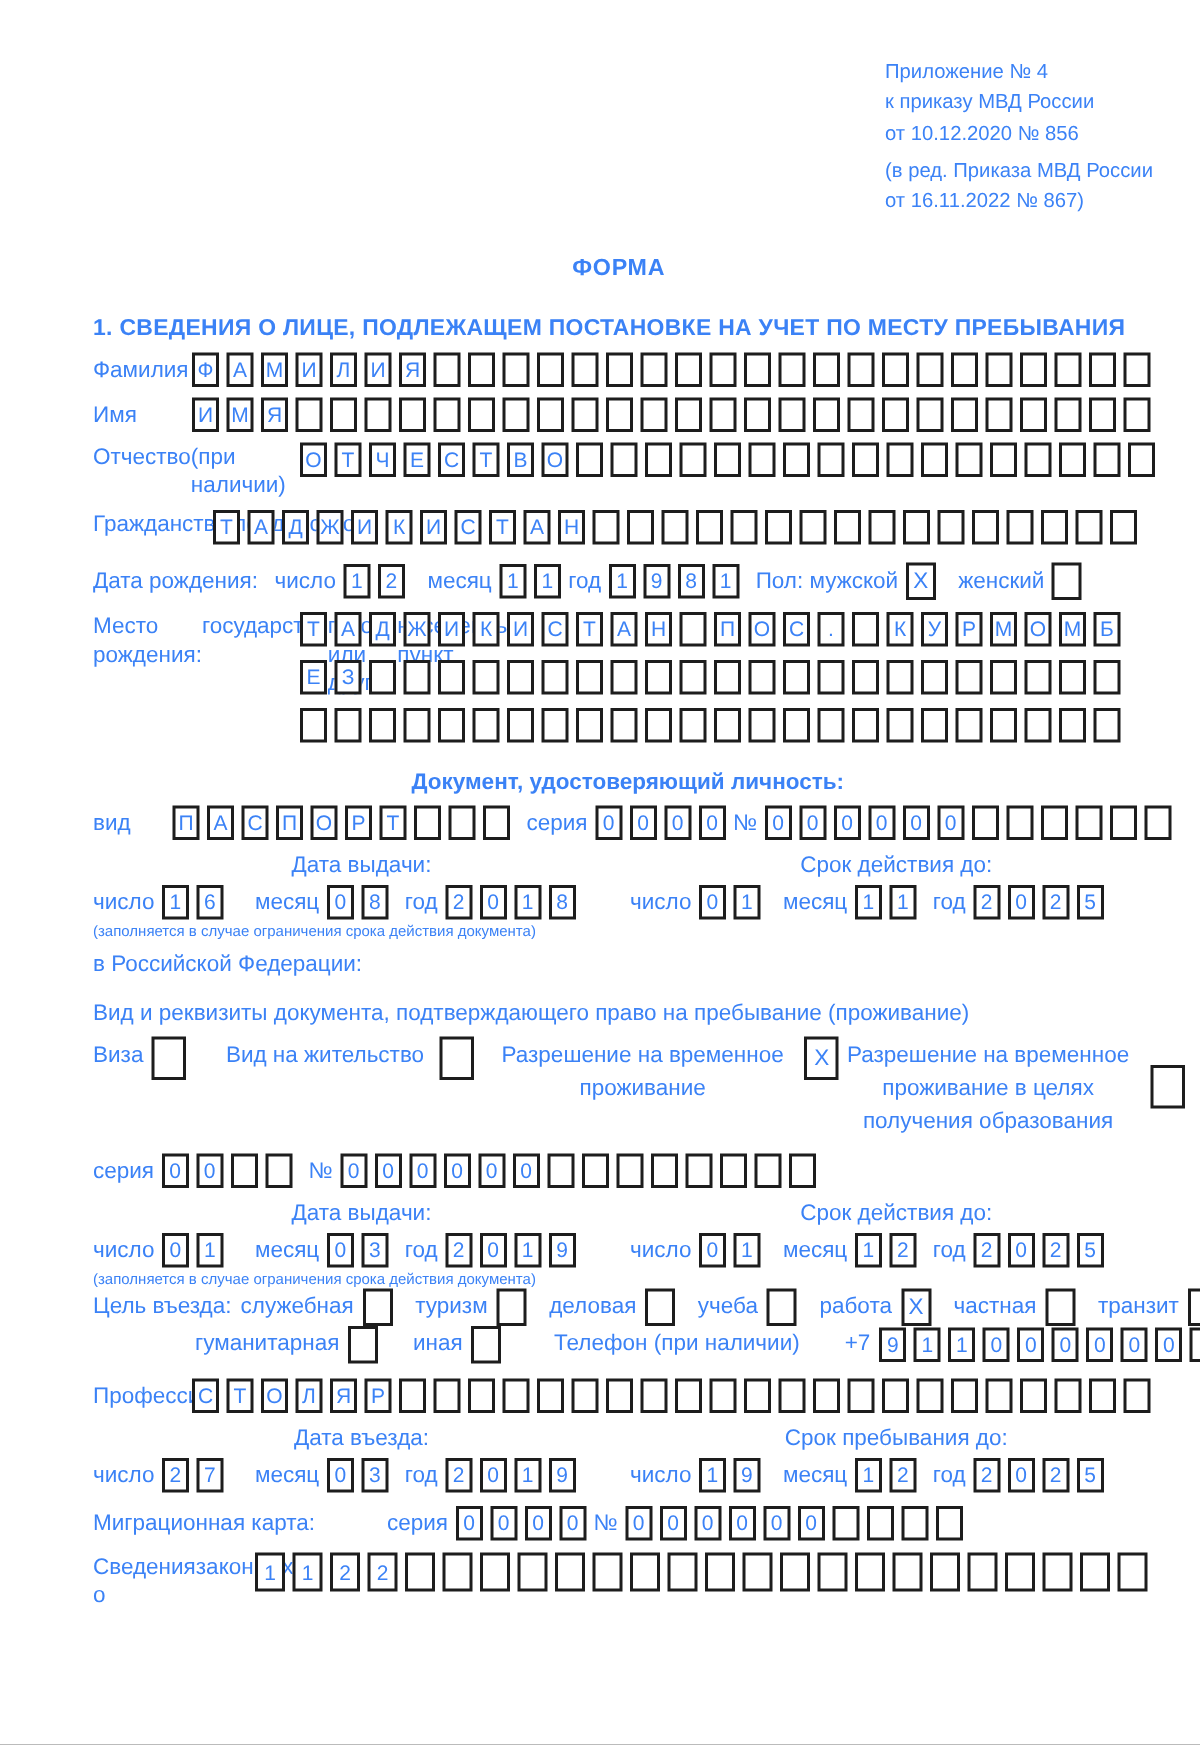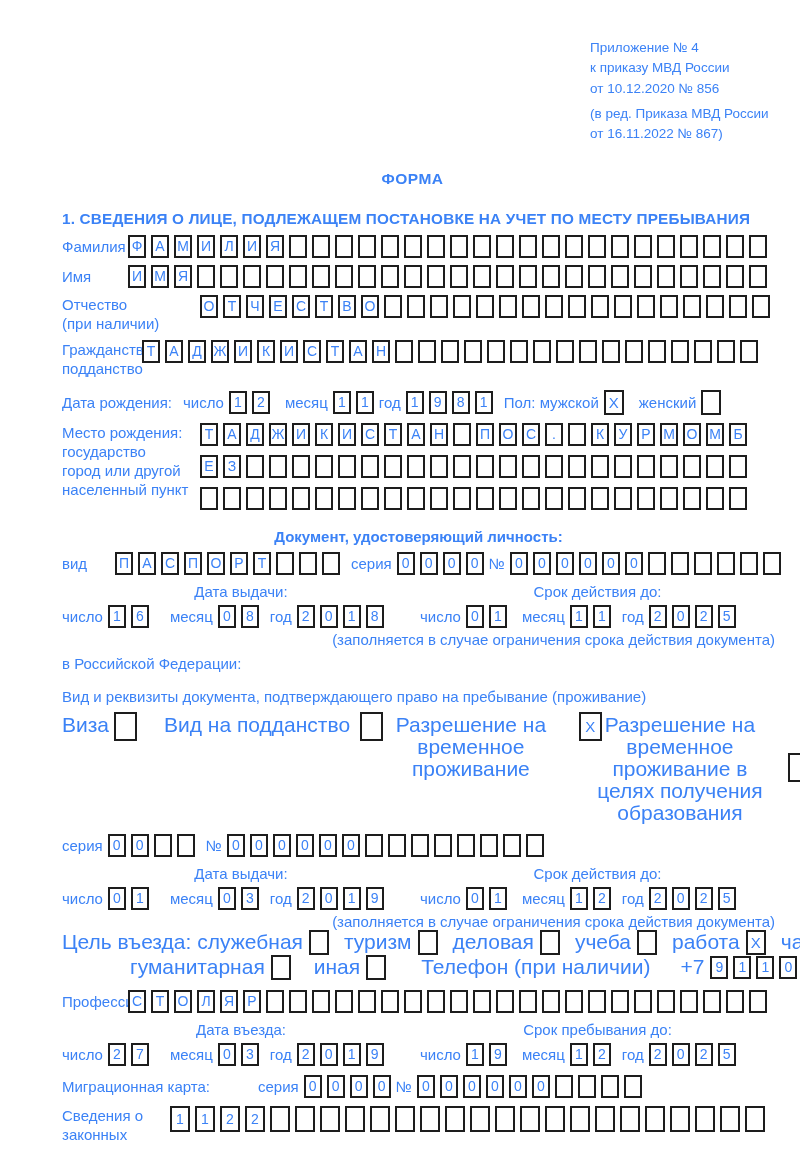--- a/index.html
+++ b/index.html
@@ -12,21 +12,21 @@
   }
   .appendix { margin-left:auto; width:185px; font-size:13.5px; line-height:1.5; }
   .appendix .grp2 { margin-top:5px; }
   .forma { text-align:center; font-weight:bold; font-size:15.5px; margin:26px 12px 0 0; letter-spacing:.5px; }
   .title { text-align:center; font-weight:bold; font-size:16px; line-height:1.5; margin-top:12px; }
   .blank-line { display:inline-block; width:70px; border-bottom:2.5px solid #3a3a3a; margin-left:10px; vertical-align:baseline; }
   .section-heading { font-weight:bold; font-size:15.3px; margin-top:22px; letter-spacing:.2px; }
 
   .frow { display:flex; align-items:flex-start; margin-top:7px; }
   .flabel { font-size:15px; line-height:23px; flex:none; }
-  .lblock { display:flex; flex-direction:column; flex:none; }
+  .lblock { display:flex; flex-direction:row; flex:none; }
   .lblock span { font-size:15px; line-height:19px; }
   .boxes { display:flex; flex-wrap:nowrap; align-items:flex-start; }
   .cb {
     flex:none; width:18px; height:23px; border:2px solid #1d1d1d; margin-right:5px;
     font-size:14px; line-height:19px; text-align:center; background:#fff;
   }
   .bx-md .cb { width:20px; height:25px; line-height:21px; font-size:15px; }
   .bx-lg .cb { width:23px; height:29px; line-height:25px; font-size:15px; }
   .bx-rep .cb { width:20px; height:26px; line-height:22px; }
 
@@ -40,27 +40,27 @@
   .mb-block { display:flex; margin-top:8px; }
   .mb-boxcol > .boxes { margin-bottom:9px; }
 
   .doc-heading { text-align:center; font-weight:bold; font-size:15px; margin-top:9px; }
 
   .dates-grid { display:flex; flex-wrap:wrap; margin-top:8px; }
   .dcol-l { width:358px; flex:none; }
   .dcol-r { flex:1; }
   .dhead { font-size:15px; text-align:center; margin-bottom:5px; }
   .drow { display:flex; align-items:center; }
-  .dates-note { width:100%; text-align:right; font-size:15px; margin-top:3px; }
+  .dates-note { width:100%; text-align:left; font-size:10px; margin-top:3px; }
 
   .plain-line { font-size:15px; margin-top:9px; line-height:1.55; }
 
   .opts-row { display:flex; align-items:flex-start; margin-top:6px; }
   .opt { display:flex; align-items:flex-start; }
-  .opt-label { font-size:21px; line-height:22px; flex:none; }
+  .opt-label { font-size:15px; line-height:22px; flex:none; }
   .opt-label.wrap { max-width:196px; text-align:center; }
   .opt .boxes { margin-left:10px; margin-top:-2px; }
 
   .purpose-row { display:flex; align-items:center; }
   .purpose-row .opt-label { margin-right:6px; }
   .purpose-row .boxes { margin-right:10px; }
 </style>
 </head>
 <body>
 
@@ -441,21 +441,21 @@
   <div class="plain-line">Вид и реквизиты документа, подтверждающего право на пребывание (проживание)</div>
 
   <div class="opts-row">
     <div class="opt">
       <span class="opt-label">Виза</span>
       <span class="boxes bx-lg" style="margin-left:5px;">
           <span class="cb"></span>
         </span>
     </div>
     <div class="opt" style="margin-left:22px;">
-      <span class="opt-label">Вид на подданство</span>
+      <span class="opt-label">Вид на жительство</span>
       <span class="boxes bx-lg">
           <span class="cb"></span>
         </span>
     </div>
     <div class="opt" style="margin-left:24px;">
       <span class="opt-label wrap">Разрешение на временное проживание</span>
       <span class="boxes bx-lg">
           <span class="cb">X</span>
         </span>
     </div>

